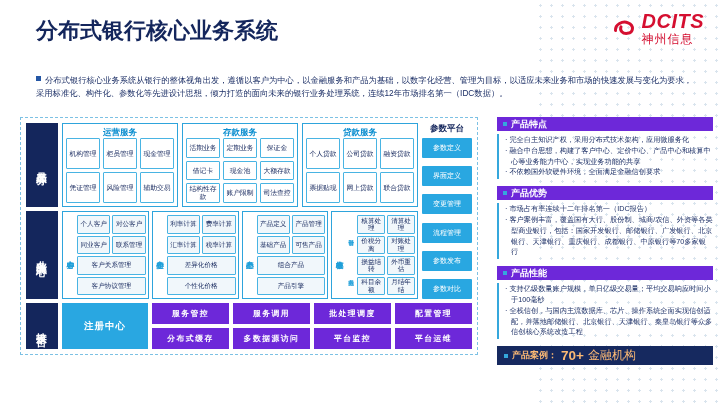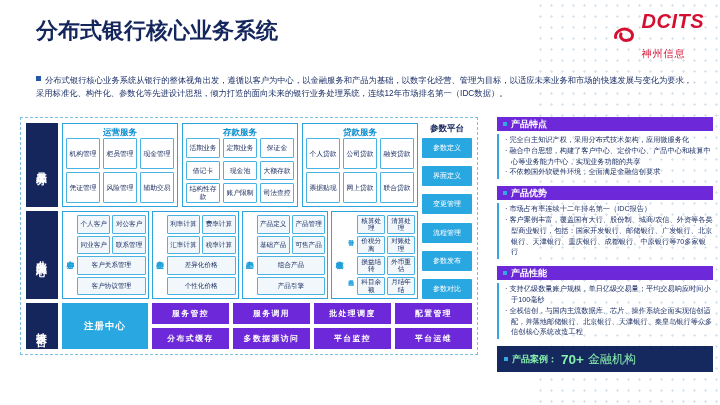--- a/index.html
+++ b/index.html
@@ -7,21 +7,21 @@
        font-family:"Liberation Sans","DejaVu Sans",sans-serif;}
   *{box-sizing:border-box}
 
   .dots{position:absolute;right:0;top:0;width:185px;height:405px;
         background-image:radial-gradient(#d9e4ed 1px,transparent 1.3px);
         background-size:11px 11px;}
 
   .logo{position:absolute;top:11px;right:16px;display:flex;align-items:center;gap:4px;z-index:2}
   .logo-text{display:flex;flex-direction:column;line-height:1}
   .logo-brand{color:#d50f30;font-weight:bold;font-style:italic;font-size:20px;letter-spacing:.5px}
-  .logo-sub{color:#d50f30;font-size:10px;margin-top:18px;letter-spacing:1px}
+  .logo-sub{color:#d50f30;font-size:12px;margin-top:2px;letter-spacing:1px}
 
   .title{position:absolute;left:36px;top:16px;margin:0;font-size:22px;color:#14265c;font-weight:bold;z-index:2}
 
   .desc{position:absolute;left:36px;top:74px;width:658px;font-size:8.3px;line-height:1.6;color:#1c2f66;z-index:2}
   .desc .sq{display:inline-block;width:5px;height:5px;background:#2456a5;margin-right:4px;vertical-align:2px}
 
   .diagram{position:absolute;left:20px;top:117px;width:458px;height:238px;z-index:2;
            border:1px dashed #7cc1e4;padding:5px;display:grid;
            grid-template-columns:32px 356px 50px;grid-template-rows:84px 88px 46px;gap:4px;background:transparent}
   .lane{background:#14265c;color:#fff;display:flex;align-items:center;justify-content:center;
@@ -60,21 +60,21 @@
   .rightcol{position:absolute;left:497px;top:117px;width:216px;z-index:2}
   .panel{margin-bottom:7px}
   .phead{background:#6d28d9;height:14px;display:flex;align-items:center;gap:4px;padding:0 6px}
   .sq3{width:4px;height:4px;background:#35a7dc;flex:0 0 auto}
   .ptxt{color:#fff;font-weight:bold;font-size:9px}
   .pbody{margin-top:3px;border-left:2px solid #35a7dc;padding:1px 0 1px 6px;color:#1c2f66;
          font-size:7.2px;line-height:1.5}
   .bullet{padding-left:6px;text-indent:-6px}
   .bullet::before{content:"· "}
 
-  .casebar{background:#16295f;height:26px;display:flex;align-items:center;gap:4px;padding:0 7px;color:#86efac;margin-top:1px}
+  .casebar{background:#16295f;height:19px;display:flex;align-items:center;gap:4px;padding:0 7px;color:#fdba74;margin-top:1px}
   .case-label{font-weight:bold;font-size:9px}
   .case-value{font-weight:bold;font-size:13.5px}
   .case-suffix{font-weight:normal;font-size:12px}
 </style>
 </head>
 <body>
 
 <div class="dots"></div>
 
 <div class="logo">

